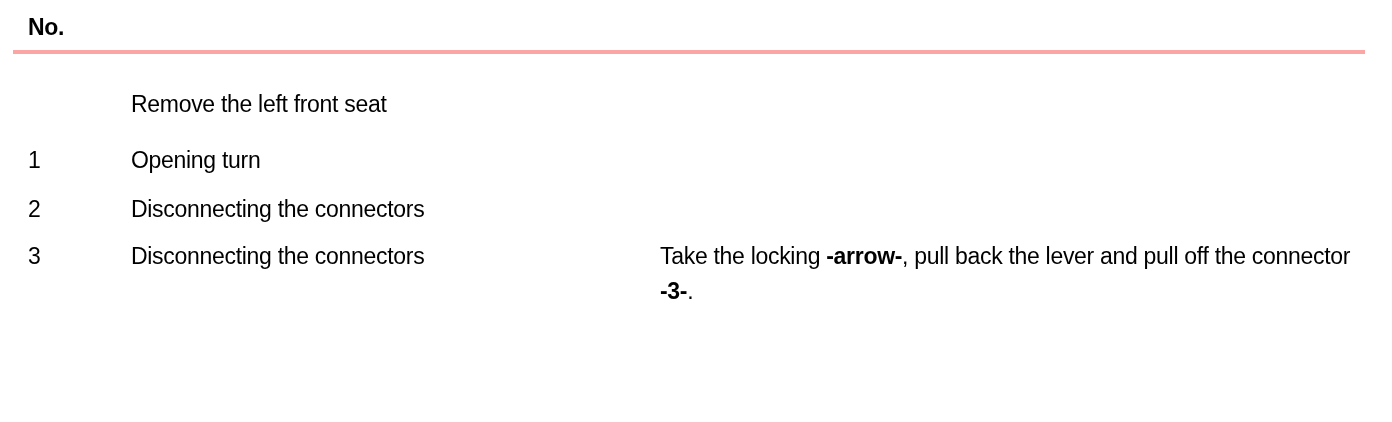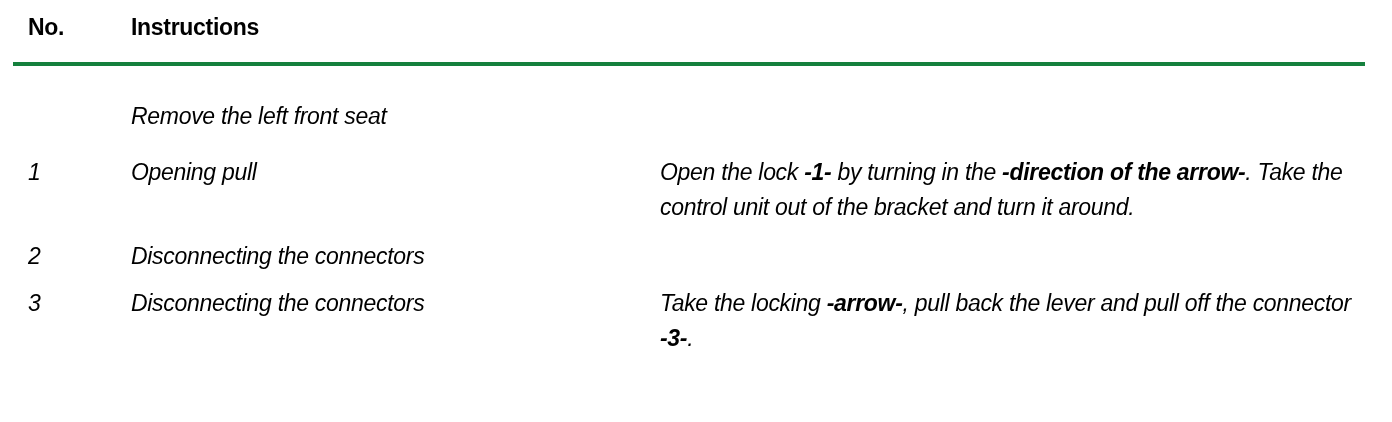--- a/index.html
+++ b/index.html
@@ -16,76 +16,72 @@
     font-family: "Liberation Sans", sans-serif;
     font-size: 23px;
     line-height: 35px;
     letter-spacing: -0.3px;
     overflow: hidden;
     box-sizing: border-box;
   }
   
   .header-band {
     margin: 0 27px 0 13px;
-    padding: 14px 0 22px 0;
-    border-bottom: 4px solid #15803d;
+    padding: 14px 0 10px 0;
+    border-bottom: 4px solid #fca5a5;
   }
   .grid {
     display: grid;
     grid-template-columns: 103px 529px 1fr;
     align-items: start;
   }
   .header-band .grid {
     padding-left: 15px; 
   }
   .header-cell {
     font-weight: 700;
     line-height: 26px;
     white-space: nowrap;
   }
   .rows {
     padding-left: 28px;
     padding-right: 30px;
   }
-  .row { margin-top: 20px; font-style: italic; }
+  .row { margin-top: 20px; }
   .row:nth-child(1) { margin-top: 33px; }
   .row:nth-child(2) { margin-top: 21px; }
   .row:nth-child(3) { margin-top: 14px; }
   .row:nth-child(4) { margin-top: 12px; }
   .cell-no { white-space: nowrap; }
   .cell-proc { padding-right: 20px; }
   .cell-instr { }
   .para { margin: 0; }
   .para b { font-weight: 700; }
 </style>
 </head>
 <body>
 
 <div class="page">
 
   <div class="header-band">
     <div class="grid">
       <div class="header-cell">No.</div>
-      <div class="header-cell">Instructions</div>
     </div>
   </div>
 
   <div class="rows" id="rows-container">
     <div class="row grid">
       <div class="cell-no"></div>
       <div class="cell-proc">Remove the left front seat</div>
       <div class="cell-instr"></div>
     </div>
 
     <div class="row grid">
       <div class="cell-no">1</div>
-      <div class="cell-proc">Opening pull</div>
-      <div class="cell-instr">
-          <div class="para"><span>Open the lock </span><b>-1-</b><span> by turning in the </span><b>-direction of the arrow-</b><span>. Take the control unit out of the bracket and turn it around.</span></div>
-        </div>
+      <div class="cell-proc">Opening turn</div>
     </div>
 
     <div class="row grid">
       <div class="cell-no">2</div>
       <div class="cell-proc">Disconnecting the connectors</div>
     </div>
 
     <div class="row grid">
       <div class="cell-no">3</div>
       <div class="cell-proc">Disconnecting the connectors</div>

